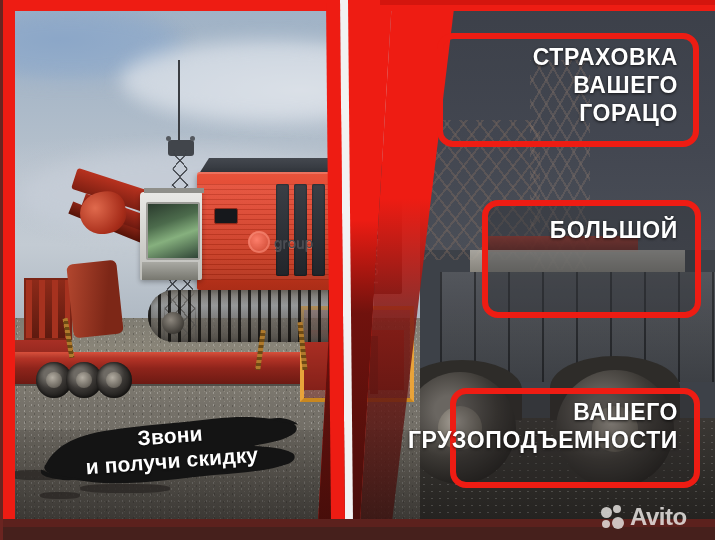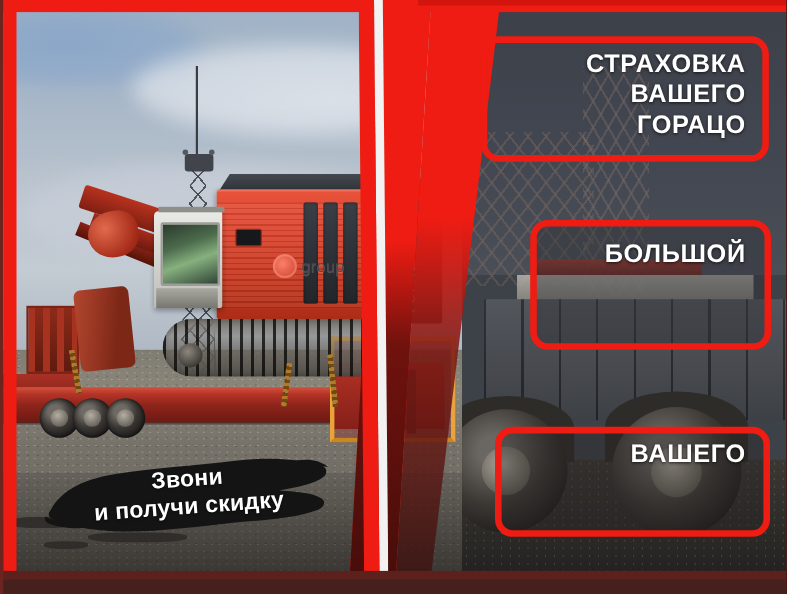--- a/index.html
+++ b/index.html
@@ -539,20 +539,21 @@
   </div>
 
   <div class="callout" id="box2"></div>
   <div class="callout-txt" id="txt2">
     <div>БОЛЬШОЙ</div>
   </div>
 
   <div class="callout" id="box3"></div>
   <div class="callout-txt" id="txt3">
     <div>ВАШЕГО</div>
+    <div>ГРУЗОПОДЪЕМНОСТИ</div>
   </div>
 
   <div class="brush">
     <svg width="262" height="74" viewBox="0 0 262 74">
       <path d="M6,38 C18,20 40,12 70,10 C104,7 140,8 176,6 C206,5 232,8 254,16
                C258,18 260,22 256,26 C246,33 230,34 214,36 C228,38 244,40 252,46
                C256,49 254,54 248,56 C228,62 200,62 172,62 C138,63 98,66 62,62
                C40,59 18,54 8,48 C3,45 2,42 6,38 Z" fill="#141414"></path>
       <path d="M0,44 C10,50 26,54 40,56 C30,58 16,56 6,52 C1,50 -2,47 0,44 Z" fill="#141414"></path>
       <path d="M232,10 C244,9 254,12 260,18 C252,16 240,14 232,10 Z" fill="#141414"></path>
@@ -560,14 +561,23 @@
   </div>
   <div class="brush-label">
     <div>Звони</div>
     <div>и получи скидку</div>
   </div>
 
   <div class="bottom-band"></div>
   <div class="bottom-band-dark"></div>
   <div class="photo-edge-l"></div>
 
+  <div class="avito">
+    <span class="avito-mark">
+      <i style="left:0px;top:2px;width:11px;height:11px;"></i>
+      <i style="left:12px;top:0px;width:8px;height:8px;"></i>
+      <i style="left:1px;top:15px;width:8px;height:8px;"></i>
+      <i style="left:11px;top:12px;width:12px;height:12px;"></i>
+    </span>
+    <span class="avito-word">Avito</span>
+  </div>
 
 </div>
 
 </body></html>

